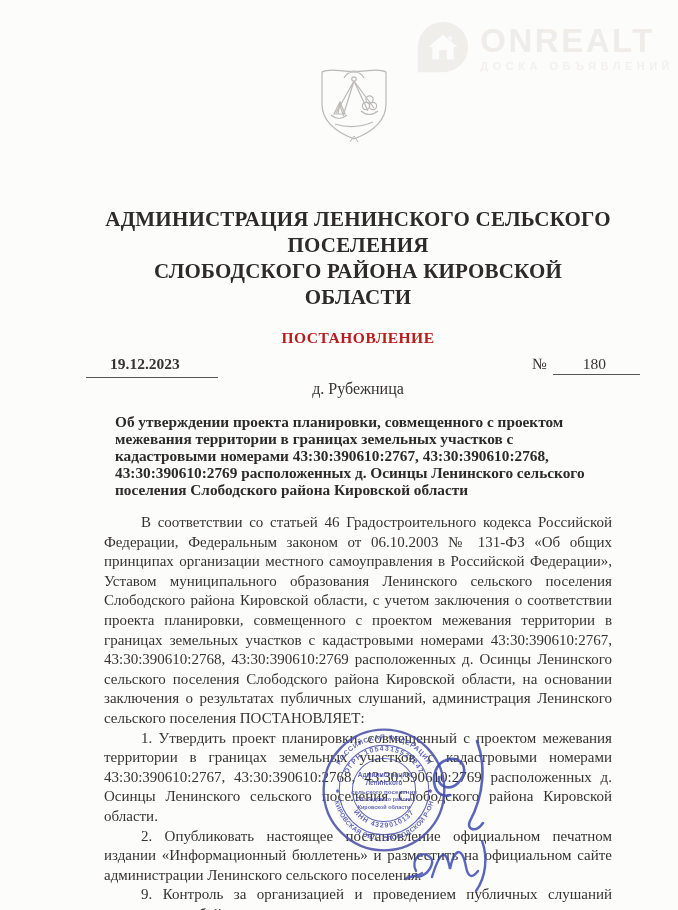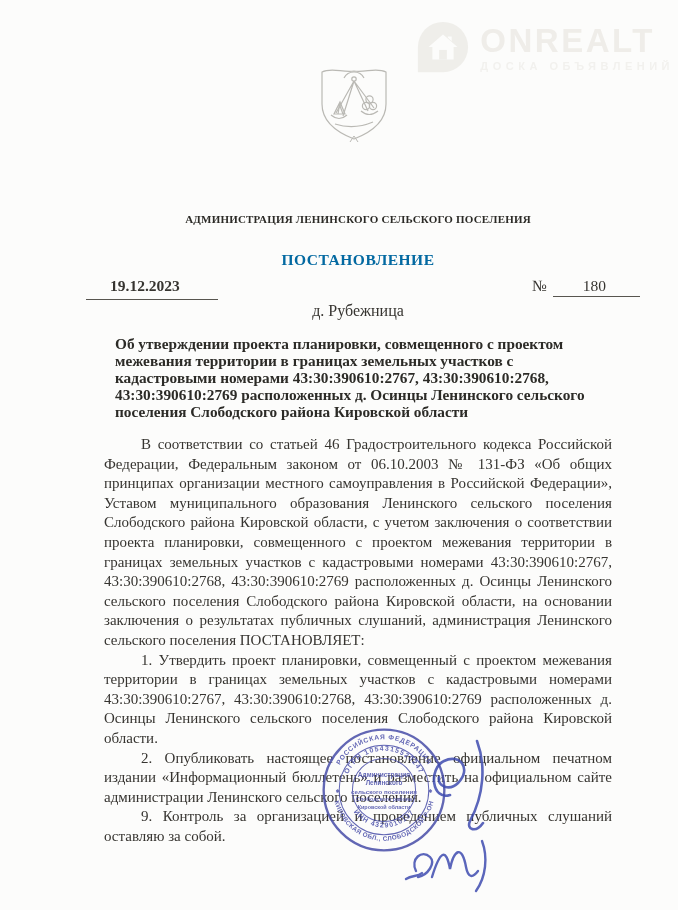--- a/index.html
+++ b/index.html
@@ -20,24 +20,24 @@
     font-family:"Liberation Sans", sans-serif; font-size:11px; font-weight:bold;
     letter-spacing:4.5px; color:#f2f1ee; margin-top:2px;
   }
 
   
   .emblem { display:block; margin:62px auto 8px; transform:translateX(15px); }
 
   
   .content { position:absolute; left:104px; top:0; width:508px; }
 
-  .org { text-align:center; font-weight:bold; font-size:11px; line-height:26px;
+  .org { text-align:center; font-weight:bold; font-size:21px; line-height:26px;
          letter-spacing:0.2px; color:#2c2b27; margin-top:206px; }
   .doc-type { text-align:center; font-weight:bold; font-size:15.5px; letter-spacing:0.5px;
-              color:#0369a1; margin-top:17px; line-height:22px; }
+              color:#b91c1c; margin-top:17px; line-height:22px; }
 
   .date-row { display:flex; justify-content:space-between; align-items:baseline;
               margin-top:4px; font-size:15.5px; line-height:22px; }
   .date-value { border-bottom:1.5px solid #57554f; margin-left:-18px;
                 padding:0 38px 2px 24px;font-weight:bold; }
   .num-group { white-space:nowrap; }
   .num-value { border-bottom:1.5px solid #57554f; margin-left:6px; margin-right:-28px;
                padding:0 34px 2px 30px; }
 
   .place { text-align:center; font-size:16px; line-height:20px; margin-top:1px; }
@@ -83,20 +83,21 @@
     <circle cx="50" cy="44" r="3.6"></circle>
     <circle cx="57" cy="44" r="3.6"></circle>
     <circle cx="53.5" cy="37.5" r="3.6"></circle>
     <path d="M19,62 Q38,68 57,60"></path>
   </svg>
 
   <div class="content">
 
     <div class="org">
       <div>АДМИНИСТРАЦИЯ ЛЕНИНСКОГО СЕЛЬСКОГО ПОСЕЛЕНИЯ</div>
+      <div>СЛОБОДСКОГО РАЙОНА КИРОВСКОЙ ОБЛАСТИ</div>
     </div>
 
     <div class="doc-type">ПОСТАНОВЛЕНИЕ</div>
 
     <div class="date-row">
       <span class="date-value">19.12.2023</span>
       <span class="num-group"><span>№</span><span class="num-value">180</span></span>
     </div>
 
     <div class="place">д. Рубежница</div>

